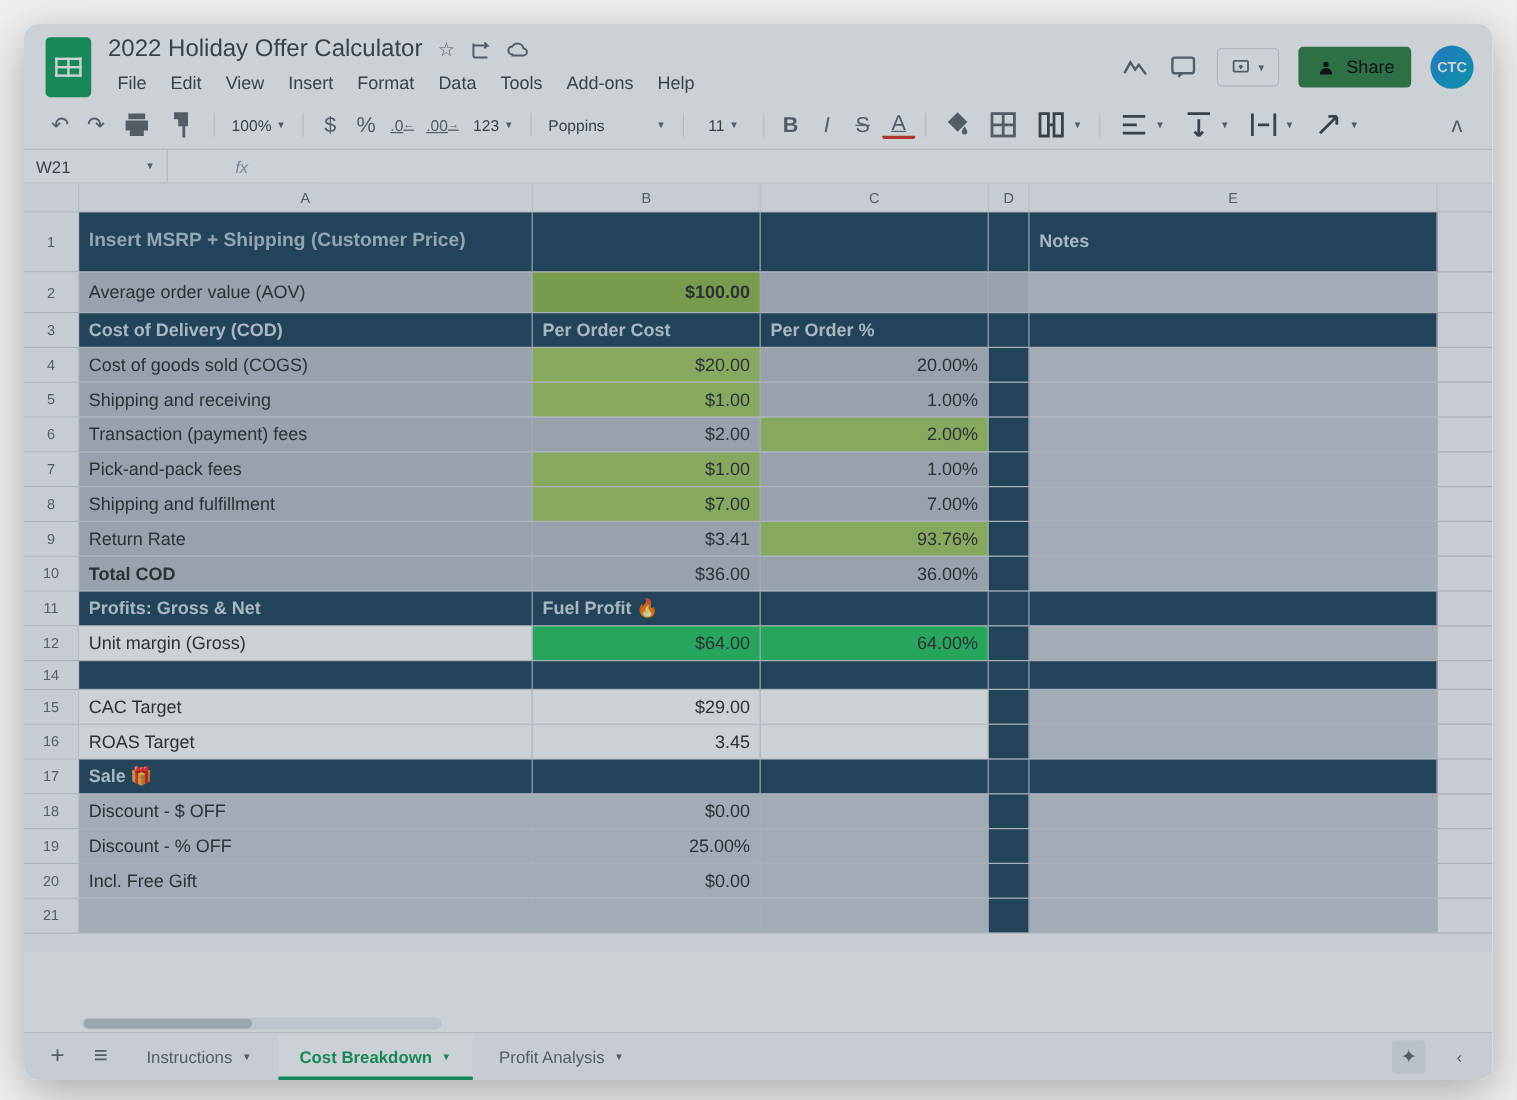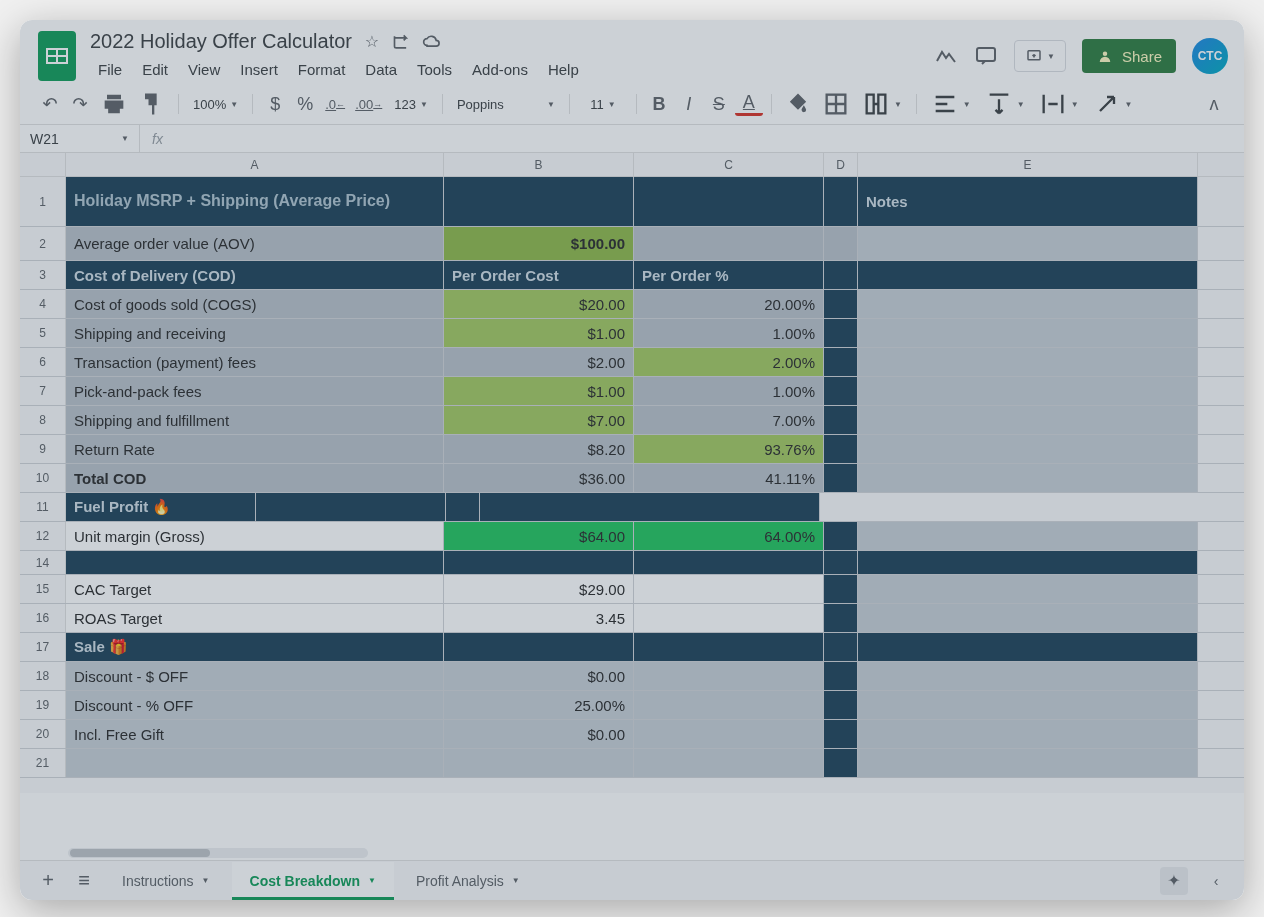--- a/index.html
+++ b/index.html
@@ -14,33 +14,33 @@
 .logo-icon::after { content: ""; position: absolute; top: 50%; left: 50%; transform: translate(-50%,-50%); width: 22px; height: 16px; background: linear-gradient(#fff,#fff) 0 0/100% 2px no-repeat, linear-gradient(#fff,#fff) 0 50%/100% 2px no-repeat, linear-gradient(#fff,#fff) 0 100%/100% 2px no-repeat, linear-gradient(#fff,#fff) 0 0/2px 100% no-repeat, linear-gradient(#fff,#fff) 50% 0/2px 100% no-repeat, linear-gradient(#fff,#fff) 100% 0/2px 100% no-repeat; }
 .title-block { flex: 1; }
 .title-row { display: flex; align-items: center; gap: 10px; }
 .doc-title { font-size: 20px; color: #3c4043; font-weight: 400; }
 .ticon { width: 20px; height: 20px; color: #5f6368; cursor: pointer; display: inline-flex; align-items: center; justify-content: center; }
 .menubar { display: flex; gap: 4px; margin-top: 4px; }
 .menu-item { font-size: 15px; color: #3c4043; padding: 4px 8px; cursor: pointer; border-radius: 3px; }
 .header-right { display: flex; align-items: center; gap: 16px; }
 .hicon { width: 24px; height: 24px; color: #5f6368; cursor: pointer; }
 .present-btn { border: 1px solid #dadce0; border-radius: 4px; padding: 6px 10px; display: flex; align-items: center; gap: 4px; color: #5f6368; }
-.share-btn { background: #2e7d3f; color: #fef9c3; border-radius: 4px; padding: 8px 14px; display: flex; align-items: center; gap: 8px; font-size: 15px; font-weight: 500; cursor: pointer; }
+.share-btn { background: #2e7d3f; color: #000000; border-radius: 4px; padding: 8px 14px; display: flex; align-items: center; gap: 8px; font-size: 15px; font-weight: 500; cursor: pointer; }
 .avatar { width: 36px; height: 36px; border-radius: 50%; background: linear-gradient(135deg, #1e88e5, #00acc1); display: flex; align-items: center; justify-content: center; color: #fff; font-size: 12px; font-weight: 600; }
 
 
 .toolbar { display: flex; align-items: center; padding: 6px 16px; border-bottom: 1px solid #e0e0e0; gap: 2px; background: #fff; }
 .tbtn { min-width: 28px; height: 28px; display: flex; align-items: center; justify-content: center; color: #5f6368; cursor: pointer; font-size: 18px; border-radius: 3px; padding: 0 4px; }
 .tsep { width: 1px; height: 20px; background: #e0e0e0; margin: 0 6px; }
 .tdrop { display: flex; align-items: center; gap: 4px; padding: 0 6px; font-size: 13px; color: #3c4043; cursor: pointer; height: 28px; border-radius: 3px; }
 .caret { font-size: 8px; color: #5f6368; }
 .toolbar-right { margin-left: auto; }
 
 
-.formula-row { display: flex; align-items: center; height: 28px; border-bottom: 1px solid #e0e0e0; background: #fff; }
+.formula-row { display: flex; align-items: center; height: 28px; border-bottom: 1px solid #e0e0e0; background: #fff; gap: 44px; }
 .namebox { width: 120px; padding: 0 10px; font-size: 14px; color: #3c4043; border-right: 1px solid #e0e0e0; height: 100%; display: flex; align-items: center; justify-content: space-between; }
 .fx { font-style: italic; color: #9aa0a6; padding: 0 12px; font-size: 14px; }
 .formula-input { flex: 1; height: 100%; border: none; outline: none; font-size: 14px; padding: 0 4px; }
 
 
 .grid { display: flex; flex-direction: column; background: #f8f9fa; height: 640px; overflow: hidden; }
 .col-headers { display: flex; height: 24px; background: #f8f9fa; border-bottom: 1px solid #e0e0e0; }
 .corner { width: 46px; border-right: 1px solid #e0e0e0; }
 .ch { text-align: center; font-size: 12px; color: #5f6368; border-right: 1px solid #e0e0e0; line-height: 24px; }
 .cA { width: 378px; } .cB { width: 190px; } .cC { width: 190px; } .cD { width: 34px; } .cE { width: 340px; }
@@ -240,21 +240,21 @@
       <div class="corner"></div>
       <div class="ch cA">A</div>
       <div class="ch cB">B</div>
       <div class="ch cC">C</div>
       <div class="ch cD">D</div>
       <div class="ch cE">E</div>
     </div>
     <div class="rows">
       <div class="row tall">
         <div class="rh">1</div>
-        <div class="cell cA darklight" style="line-height:1.3">Holiday MSRP + Shipping (Average Price)</div>
+        <div class="cell cA darklight" style="line-height:1.3">Insert MSRP + Shipping (Customer Price)</div>
         <div class="cell cB dark"></div>
         <div class="cell cC dark"></div>
         <div class="cell cD dark"></div>
         <div class="cell cE dark">Notes</div>
       </div>
       <div class="row" style="height:34px">
         <div class="rh">2</div>
         <div class="cell cA gray">Average order value (AOV)</div>
         <div class="cell cB green right">$100.00</div>
         <div class="cell cC gray"></div>
@@ -305,35 +305,36 @@
         <div class="rh">8</div>
         <div class="cell cA gray">Shipping and fulfillment</div>
         <div class="cell cB greenlight right">$7.00</div>
         <div class="cell cC gray right">7.00%</div>
         <div class="cell cD dark"></div>
         <div class="cell cE graylight"></div>
       </div>
       <div class="row">
         <div class="rh">9</div>
         <div class="cell cA gray">Return Rate</div>
-        <div class="cell cB gray right">$8.20</div>
+        <div class="cell cB gray right">$3.41</div>
         <div class="cell cC greenlight right">93.76%</div>
         <div class="cell cD dark"></div>
         <div class="cell cE graylight"></div>
       </div>
       <div class="row">
         <div class="rh">10</div>
         <div class="cell cA gray bold">Total COD</div>
         <div class="cell cB gray right">$36.00</div>
-        <div class="cell cC gray right">41.11%</div>
+        <div class="cell cC gray right">36.00%</div>
         <div class="cell cD dark"></div>
         <div class="cell cE graylight"></div>
       </div>
       <div class="row">
         <div class="rh">11</div>
+        <div class="cell cA dark">Profits: Gross &amp; Net</div>
         <div class="cell cB dark">Fuel Profit 🔥</div>
         <div class="cell cC dark"></div>
         <div class="cell cD dark"></div>
         <div class="cell cE dark"></div>
       </div>
       <div class="row">
         <div class="rh">12</div>
         <div class="cell cA white">Unit margin (Gross)</div>
         <div class="cell cB offwhite right">$64.00</div>
         <div class="cell cC offwhite right">64.00%</div>

